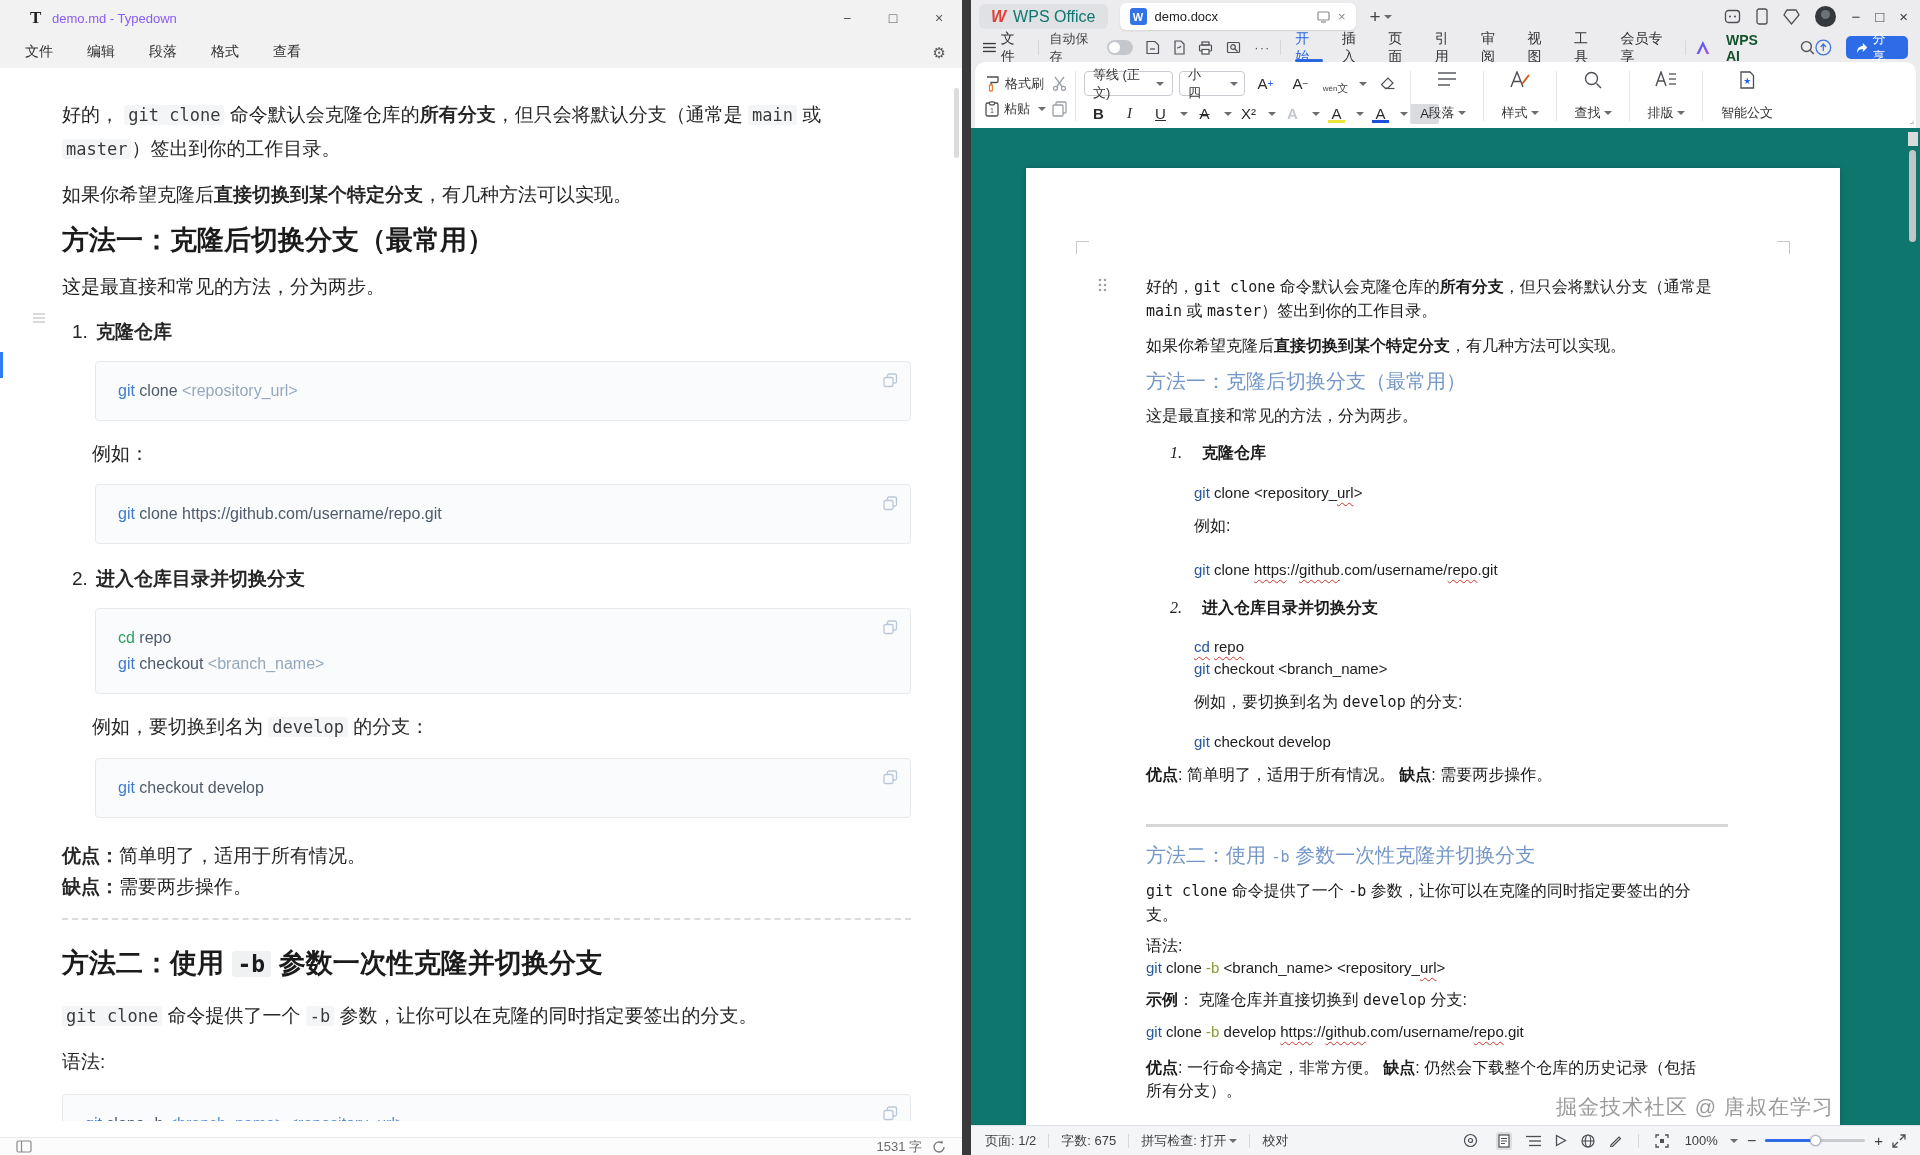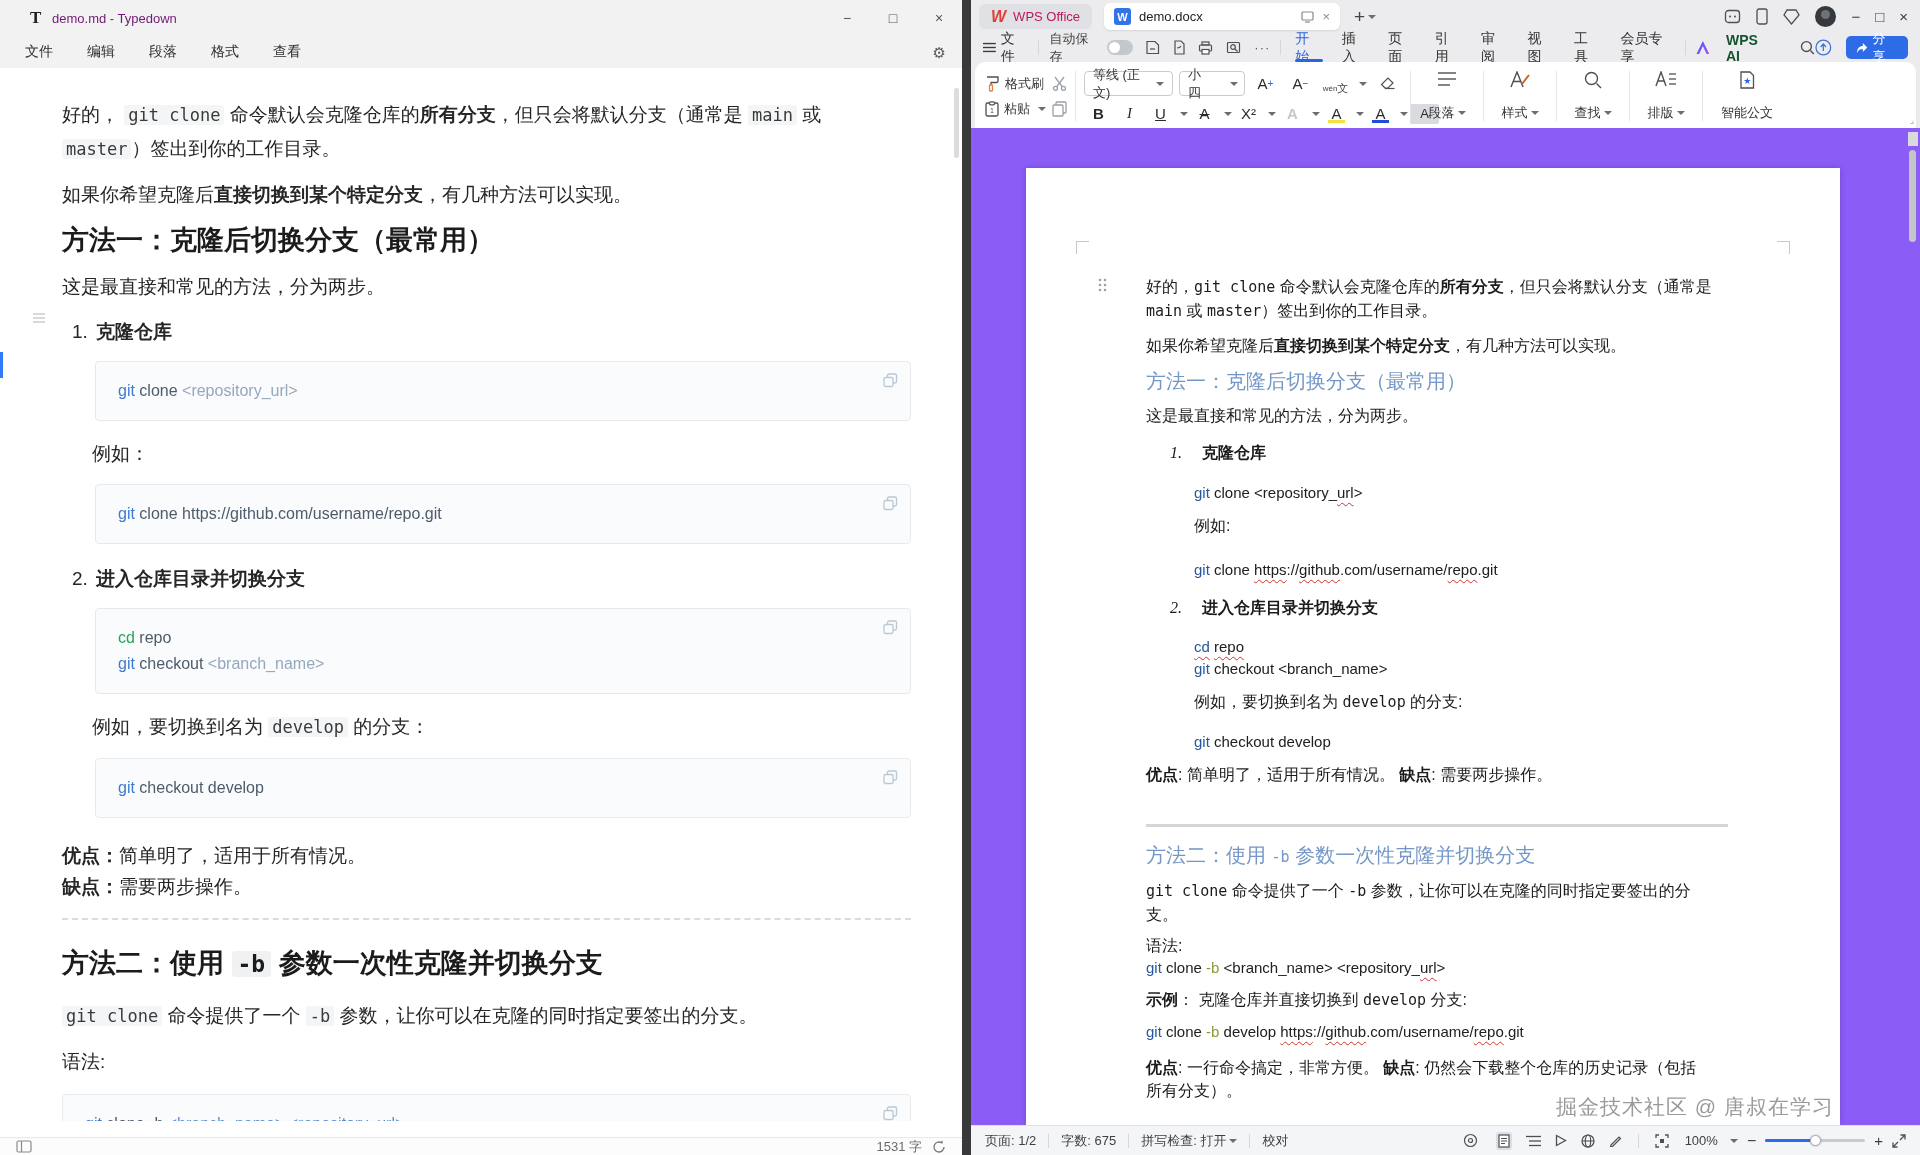--- a/index.html
+++ b/index.html
@@ -7,21 +7,21 @@
   .stage{position:relative;width:1920px;height:1155px;}
   .mono,.cb,.w-code{font-family:"DejaVu Sans Mono",monospace;}
   .b{font-weight:normal;}
   .chev{display:inline-block;width:0;height:0;border-left:4px solid transparent;border-right:4px solid transparent;border-top:4px solid #6b6d72;margin-left:3px;vertical-align:middle;}
   svg{display:block;}
 
   
   .td{position:absolute;left:0;top:0;width:962px;height:1155px;background:#fff;overflow:hidden;}
   .td-title{height:36px;background:#f2f2f3;display:flex;align-items:center;padding-left:30px;}
   .td-logo{font-family:"Liberation Serif",serif;font-size:17px;font-weight:bold;color:#222;width:22px;}
-  .td-title-text{font-size:13px;color:#701a75;}
+  .td-title-text{font-size:13px;color:#8b5cf6;}
   .td-winbtns{margin-left:auto;display:flex;height:100%;}
   .td-winbtns span{width:46px;display:flex;align-items:center;justify-content:center;font-size:14px;color:#555;}
   .td-menubar{height:32px;background:#f2f2f3;display:flex;align-items:center;padding-left:25px;gap:34px;font-size:14px;color:#2e2e2e;position:relative;}
   .td-gear{position:absolute;right:16px;top:8px;font-size:15px;color:#5a5a5a;}
   .td-body{position:absolute;top:68px;left:0;right:0;bottom:34px;background:#fff;padding:30px 50px 0 62px;overflow:hidden;}
   .td-p{font-size:19px;line-height:33px;color:#262626;width:849px;}
   .td-h2{font-size:27px;line-height:38px;font-weight:bold;color:#1b1b1b;}
   .td-li{margin-left:10px;display:flex;font-size:19px;line-height:30px;color:#262626;}
   .td-li-num{width:24px;}
   .td-li-txt{font-weight:bold;}
@@ -42,21 +42,21 @@
   .cb .sg-gr{color:#28a25e;}
   .cb .sg-m{color:#4e5b6b;}
   .cb .sg-ph{color:#94a7bd;}
   .cb .sg-pb{color:#5c8ed6;}
 
   
   .wps{position:absolute;left:971px;top:0;width:949px;height:1155px;background:#ececee;overflow:hidden;}
   .wps-tabbar{height:33px;display:flex;align-items:center;padding-left:8px;}
   .home-tab{height:25px;border-radius:6px;background:#dfe1e4;display:flex;align-items:center;padding:0 12px;gap:7px;}
   .wlogo{color:#e03e36;font-weight:900;font-size:16px;font-style:italic;}
-  .home-tab span.lbl{font-size:13px;color:#be185d;}
+  .home-tab span.lbl{font-size:16px;color:#0f766e;}
   .doc-tab{height:27px;width:236px;background:#fff;border-radius:6px;margin-left:12px;display:flex;align-items:center;padding:0 10px;gap:8px;box-shadow:0 1px 2px rgba(0,0,0,.10);}
   .wdoc{width:17px;height:17px;border-radius:3px;background:#3373e8;color:#fff;font-size:11px;font-weight:bold;display:flex;align-items:center;justify-content:center;}
   .doc-tab .lbl{font-size:13px;color:#222;flex:1;}
   .doc-tab .ic{color:#8a8a8a;font-size:13px;}
   .newtab{font-size:19px;color:#444;margin-left:14px;}
   .tb-right{margin-left:auto;display:flex;align-items:center;gap:15px;padding-right:12px;}
   .avatar{width:21px;height:21px;border-radius:50%;background:#35383d;position:relative;overflow:hidden;}
   .avatar::after{content:'';position:absolute;left:6px;top:4px;width:9px;height:9px;border-radius:50%;background:#6e7177;}
   .wbtn{font-size:15px;color:#3c3c3c;}
   .wps-menubar{height:29px;display:flex;align-items:center;font-size:14px;color:#333;padding:0 12px;gap:0;position:relative;}
@@ -79,21 +79,21 @@
   .rb-div{width:1px;background:#e4e5e8;margin:2px 8px;}
   .sel{border:1px solid #c9cbd0;border-radius:4px;height:25px;display:flex;align-items:center;padding:0 8px;font-size:13px;color:#333;background:#fff;}
   .sel .txt{flex:1;}
   .fmt-row{display:flex;align-items:center;gap:2px;}
   .fmt{min-width:29px;height:25px;display:flex;align-items:center;justify-content:center;font-size:15px;color:#2b2b2b;}
   .fmt .bar{position:absolute;left:6px;right:6px;bottom:3px;height:3px;}
   .fmt.rel{position:relative;}
   .rb-big{width:56px;display:flex;flex-direction:column;align-items:center;justify-content:space-between;padding:2px 0 1px;font-size:13px;color:#333;}
   .rb-big .cap{display:flex;align-items:center;}
   .corner{position:absolute;bottom:3px;font-size:9px;color:#9a9ca1;}
-  .wps-docarea{position:absolute;top:128px;left:0;right:0;bottom:30px;background:#8b5cf6;overflow:hidden;}
+  .wps-docarea{position:absolute;top:128px;left:0;right:0;bottom:30px;background:#0f766e;overflow:hidden;}
   .page{position:absolute;left:55px;top:40px;width:814px;height:957px;background:#fff;box-shadow:0 0 6px rgba(0,0,0,.18);}
   .pcm{position:absolute;width:13px;height:13px;border-top:1px solid #c5c9cf;}
   .pcm.l{left:50px;top:73px;border-left:1px solid #c5c9cf;}
   .pcm.r{left:751px;top:73px;border-right:1px solid #c5c9cf;}
   .doc-text{position:absolute;left:120px;top:107px;width:566px;}
   .w-p{font-size:16px;line-height:23px;color:#1b1b1d;}
   .w-h{font-size:20px;line-height:26px;color:#7497c7;}
   .w-li{display:flex;font-size:16px;line-height:23px;color:#1b1b1d;padding-left:24px;}
   .w-li-num{font-family:"Liberation Serif",serif;font-style:italic;width:32px;}
   .w-li-txt{font-weight:bold;}

